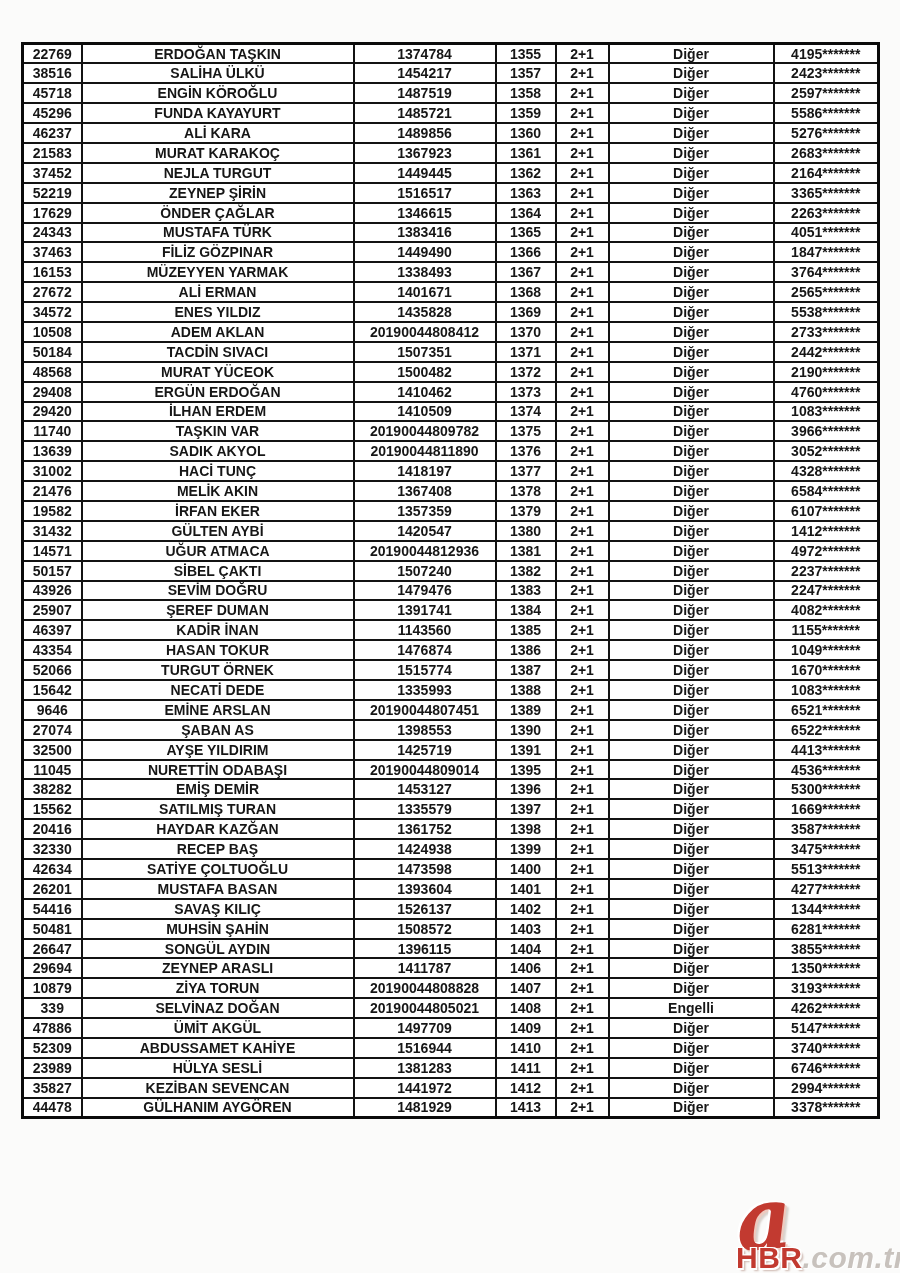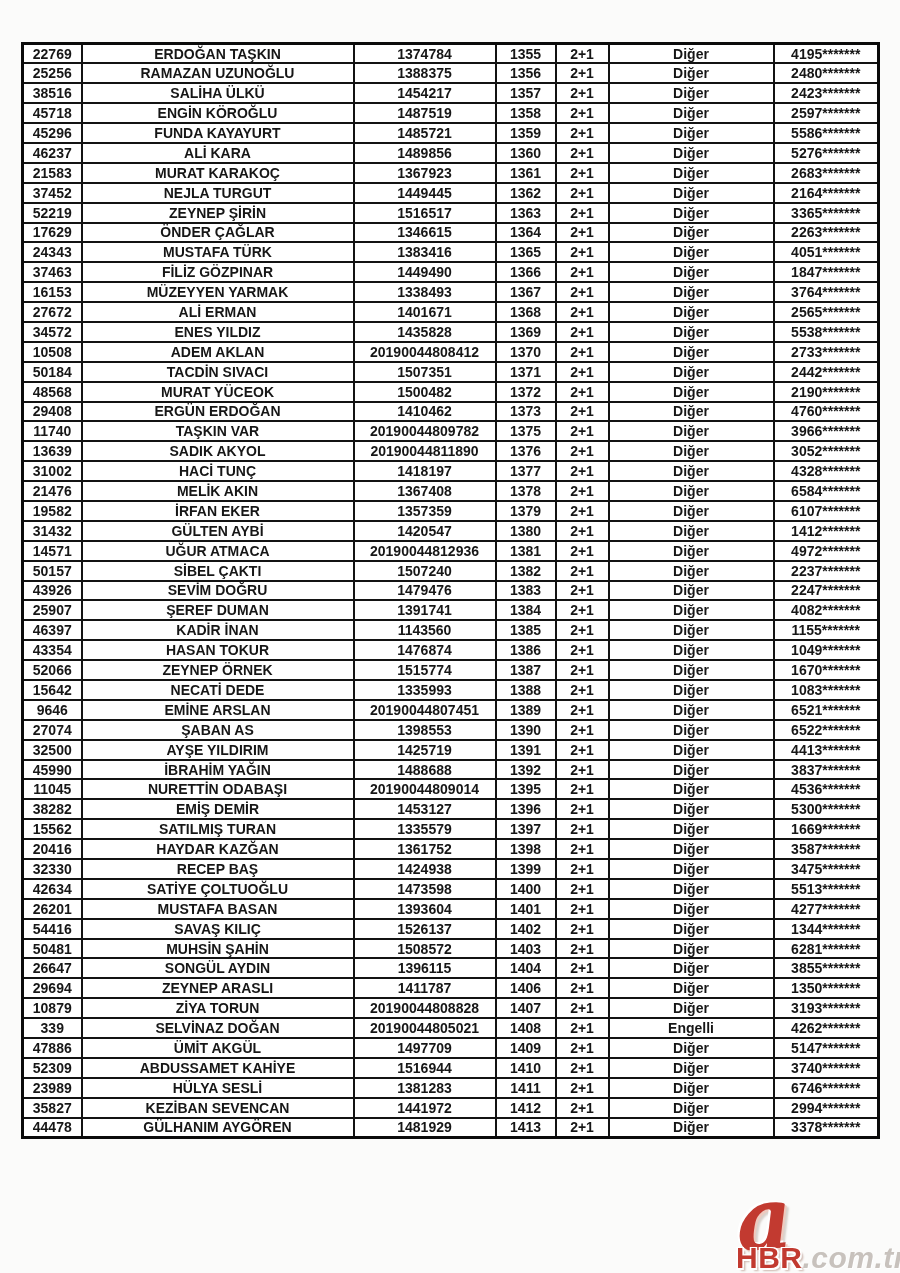--- a/index.html
+++ b/index.html
@@ -82,29 +82,20 @@
         <tr>
           <td>22769</td>
           <td>ERDOĞAN TAŞKIN</td>
           <td>1374784</td>
           <td>1355</td>
           <td>2+1</td>
           <td>Diğer</td>
           <td>4195*******</td>
         </tr>
         <tr>
-          <td>25256</td>
-          <td>RAMAZAN UZUNOĞLU</td>
-          <td>1388375</td>
-          <td>1356</td>
-          <td>2+1</td>
-          <td>Diğer</td>
-          <td>2480*******</td>
-        </tr>
-        <tr>
           <td>38516</td>
           <td>SALİHA ÜLKÜ</td>
           <td>1454217</td>
           <td>1357</td>
           <td>2+1</td>
           <td>Diğer</td>
           <td>2423*******</td>
         </tr>
         <tr>
           <td>45718</td>
@@ -244,20 +235,29 @@
         <tr>
           <td>29408</td>
           <td>ERGÜN ERDOĞAN</td>
           <td>1410462</td>
           <td>1373</td>
           <td>2+1</td>
           <td>Diğer</td>
           <td>4760*******</td>
         </tr>
         <tr>
+          <td>29420</td>
+          <td>İLHAN ERDEM</td>
+          <td>1410509</td>
+          <td>1374</td>
+          <td>2+1</td>
+          <td>Diğer</td>
+          <td>1083*******</td>
+        </tr>
+        <tr>
           <td>11740</td>
           <td>TAŞKIN VAR</td>
           <td>20190044809782</td>
           <td>1375</td>
           <td>2+1</td>
           <td>Diğer</td>
           <td>3966*******</td>
         </tr>
         <tr>
           <td>13639</td>
@@ -353,21 +353,21 @@
           <td>43354</td>
           <td>HASAN TOKUR</td>
           <td>1476874</td>
           <td>1386</td>
           <td>2+1</td>
           <td>Diğer</td>
           <td>1049*******</td>
         </tr>
         <tr>
           <td>52066</td>
-          <td>ZEYNEP ÖRNEK</td>
+          <td>TURGUT ÖRNEK</td>
           <td>1515774</td>
           <td>1387</td>
           <td>2+1</td>
           <td>Diğer</td>
           <td>1670*******</td>
         </tr>
         <tr>
           <td>15642</td>
           <td>NECATİ DEDE</td>
           <td>1335993</td>
@@ -395,29 +395,20 @@
           <td>6522*******</td>
         </tr>
         <tr>
           <td>32500</td>
           <td>AYŞE YILDIRIM</td>
           <td>1425719</td>
           <td>1391</td>
           <td>2+1</td>
           <td>Diğer</td>
           <td>4413*******</td>
-        </tr>
-        <tr>
-          <td>45990</td>
-          <td>İBRAHİM YAĞIN</td>
-          <td>1488688</td>
-          <td>1392</td>
-          <td>2+1</td>
-          <td>Diğer</td>
-          <td>3837*******</td>
         </tr>
         <tr>
           <td>11045</td>
           <td>NURETTİN ODABAŞI</td>
           <td>20190044809014</td>
           <td>1395</td>
           <td>2+1</td>
           <td>Diğer</td>
           <td>4536*******</td>
         </tr>

